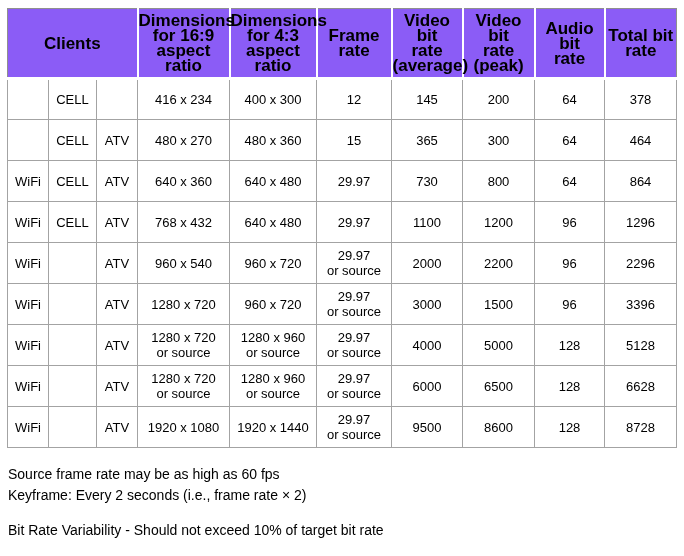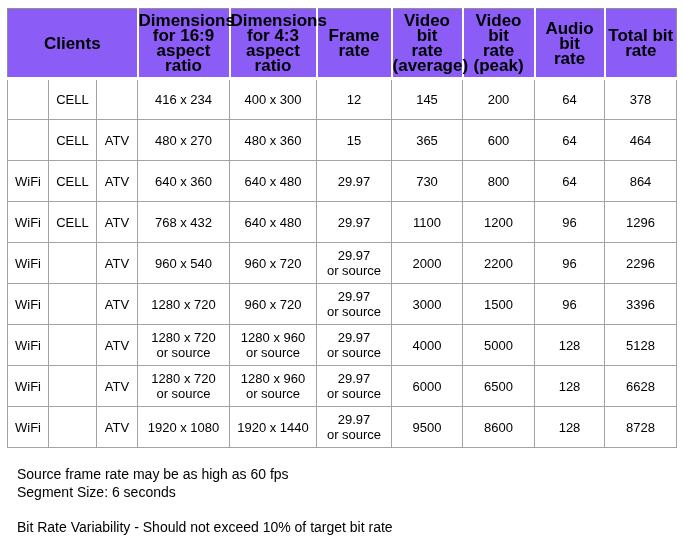--- a/index.html
+++ b/index.html
@@ -43,21 +43,20 @@
     padding: 2px 3px;
     white-space: pre-line;
     background: #ffffff;
   }
 
   .notes { margin: 17px 0 0 1px; }
   .note {
     font-size: 14px;
     line-height: 18px;
     white-space: pre-line;
-    margin-left: 9px;
   }
   .note.gap-small { margin-top: 3px; }
   .note.gap-large { margin-top: 17px; }
 </style>
 </head>
 <body>
 
 <div class="page">
 
   <table class="spec">
@@ -110,21 +109,21 @@
           <td>378</td>
         </tr>
         <tr>
           <td></td>
           <td>CELL</td>
           <td>ATV</td>
           <td>480 x 270</td>
           <td>480 x 360</td>
           <td>15</td>
           <td>365</td>
-          <td>600</td>
+          <td>300</td>
           <td>64</td>
           <td>464</td>
         </tr>
         <tr>
           <td>WiFi</td>
           <td>CELL</td>
           <td>ATV</td>
           <td>640 x 360</td>
           <td>640 x 480</td>
           <td>29.97</td>
@@ -212,17 +211,17 @@
           <td>9500</td>
           <td>8600</td>
           <td>128</td>
           <td>8728</td>
         </tr>
       </tbody>
   </table>
 
   <div class="notes">
     <div class="note">Source frame rate may be as high as 60 fps</div>
-    <div class="note">Segment Size: 6 seconds</div>
+    <div class="note gap-small">Keyframe: Every 2 seconds (i.e., frame rate × 2)</div>
     <div class="note gap-large">Bit Rate Variability - Should not exceed 10% of target bit rate</div>
   </div>
 
 </div>
 
 </body></html>

